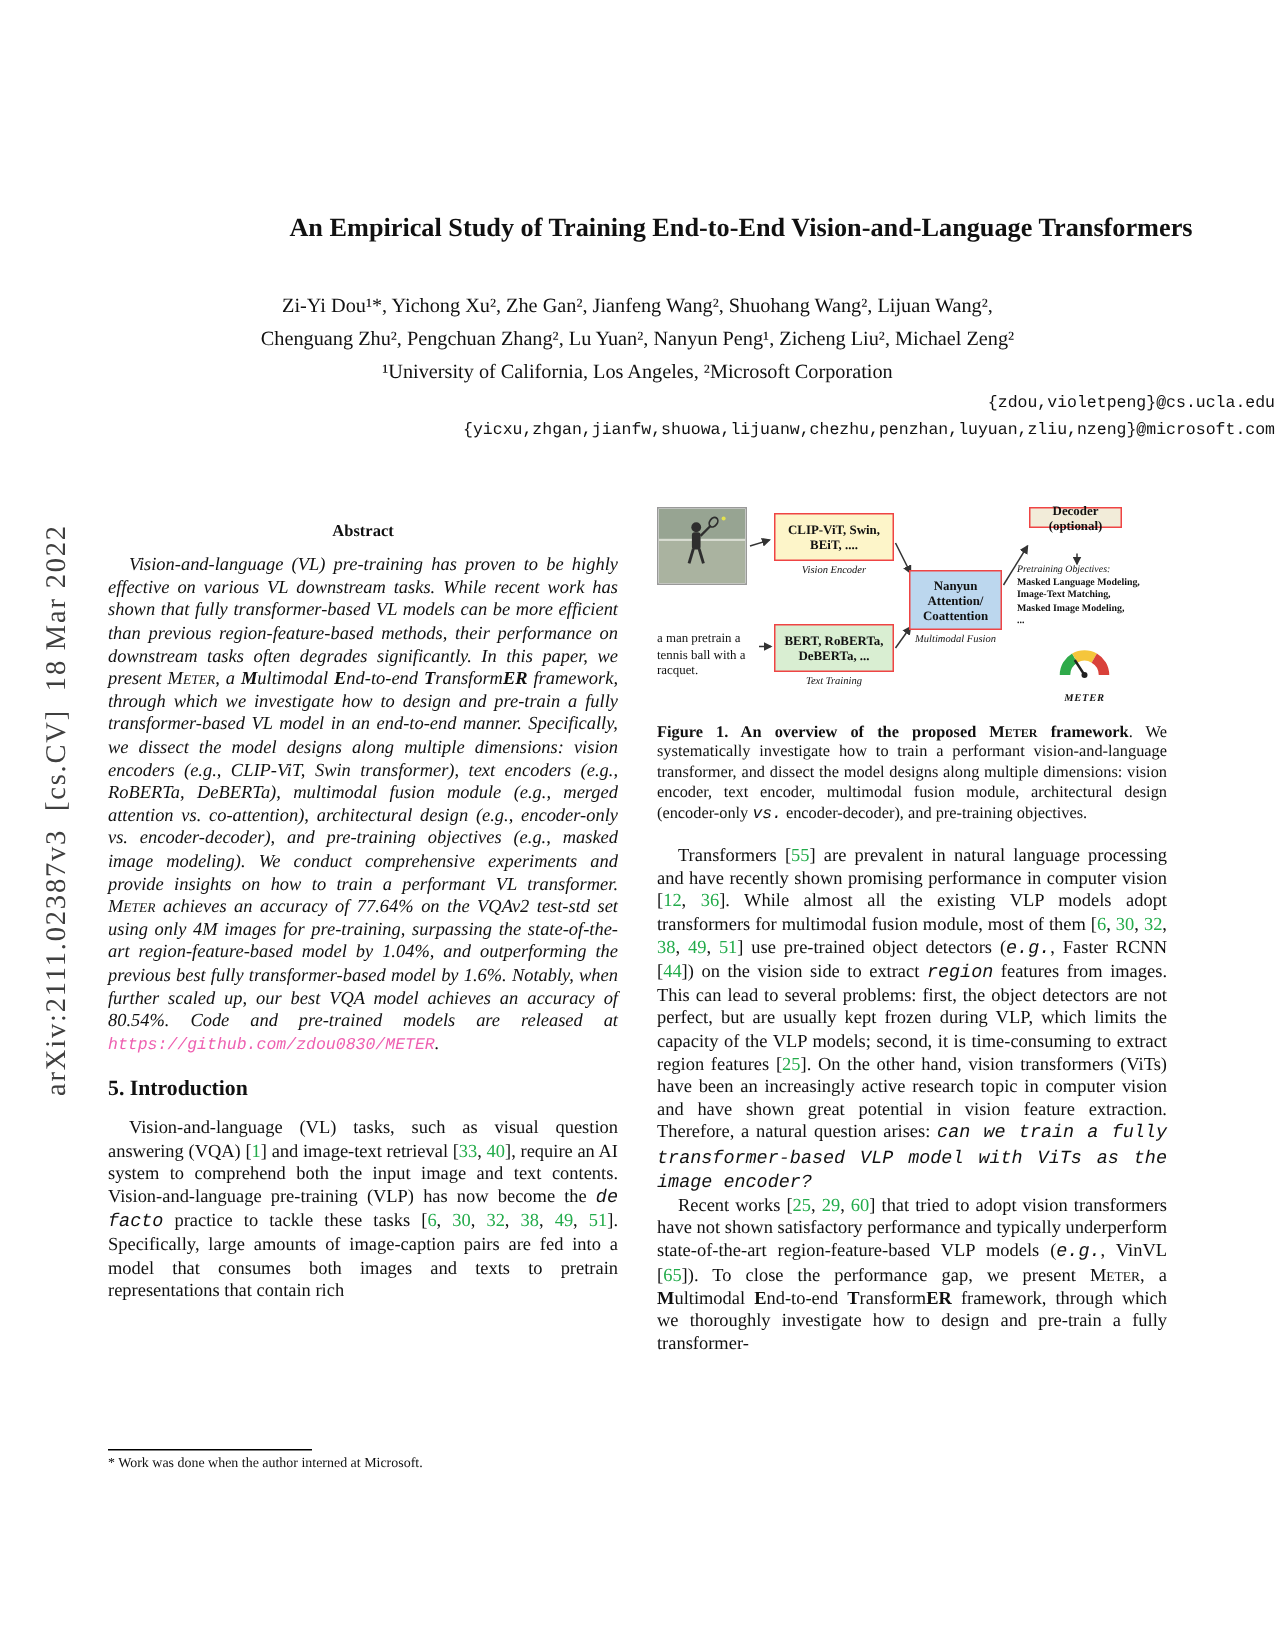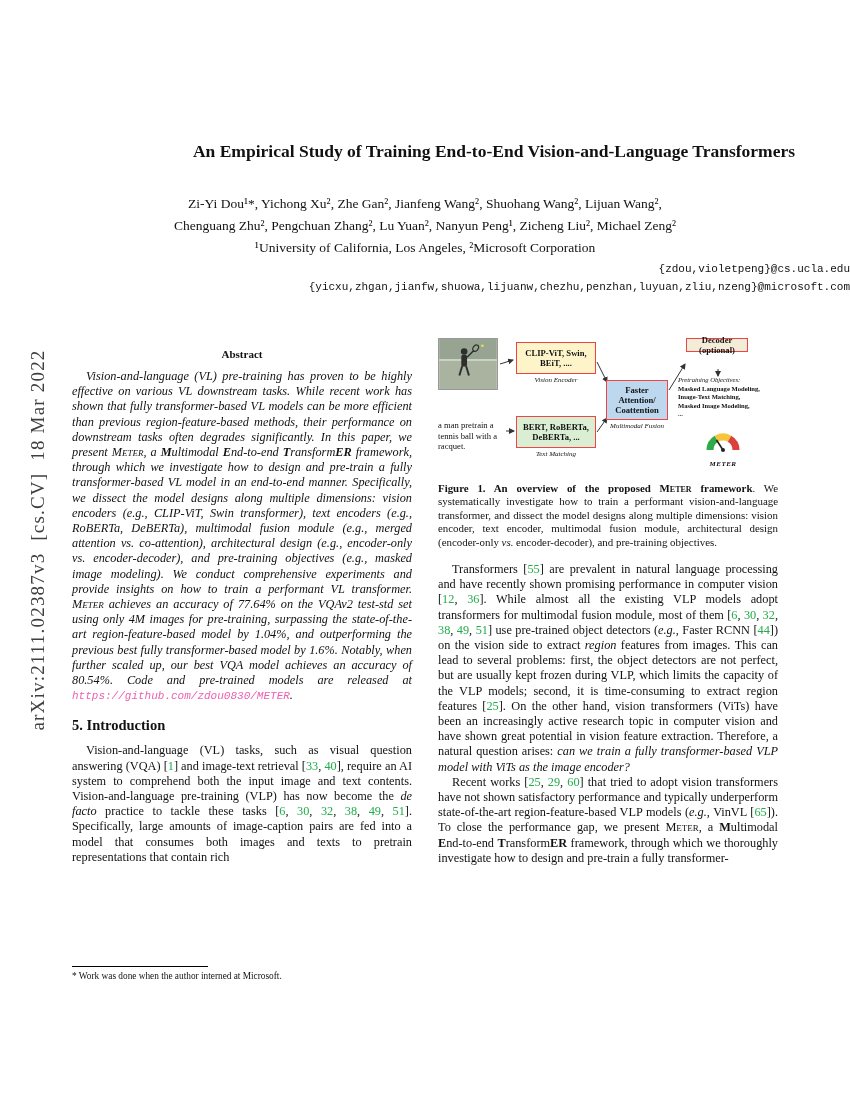--- a/index.html
+++ b/index.html
@@ -26,21 +26,21 @@
   .abstract-h { margin:16px 0 9px 0; text-align:center; font-size:11px; font-weight:bold; }
   p { margin:0; }
   .body { font-size:12.3px; line-height:15.2px; text-align:justify; }
   .abstract { font-style:italic; }
   .indent { text-indent:14px; }
   .intro-h { margin:13px 0 9px 0; font-size:14.5px; font-weight:bold; }
 
   
   .c { color:var(--citation,#22ab4a); }
   .l { color:var(--link,#ee5fb0); font-family:"Liberation Mono", monospace; font-style:italic; font-size:11px; }
-  .i { font-style:italic; }
+  .i { font-style:italic;font-family:Liberation Mono, monospace; }
   .b { font-weight:bold; }
   .sc  { font-variant:small-caps; }
   .bsc { font-variant:small-caps; font-weight:bold; }
 
   
   .footnote-area { position:absolute; left:72px; top:966px; width:340px; }
   .footnote-rule { width:136px; border-top:1px solid #000; margin-bottom:4px; }
   .footnote { font-size:9.3px; }
 
   
@@ -127,24 +127,24 @@
       <div class="fig-box vbox">
         <span>CLIP-ViT, Swin, BEiT, ....</span>
       </div>
       <div class="fig-label vlabel">Vision Encoder</div>
 
       <div class="sentence">a man pretrain a tennis ball with a racquet.</div>
 
       <div class="fig-box tbox">
         <span>BERT, RoBERTa, DeBERTa, ...</span>
       </div>
-      <div class="fig-label tlabel">Text Matching</div>
+      <div class="fig-label tlabel">Text Training</div>
 
       <div class="fig-box fbox">
-        <span>Faster Attention/ Coattention</span>
+        <span>Nanyun Attention/ Coattention</span>
       </div>
       <div class="fig-label flabel">Multimodal Fusion</div>
 
       <div class="fig-box dbox">
         <span>Decoder (optional)</span>
       </div>
 
       <div class="obj">
         <div class="obj-h">Pretraining Objectives:</div>
         <div class="obj-list">

